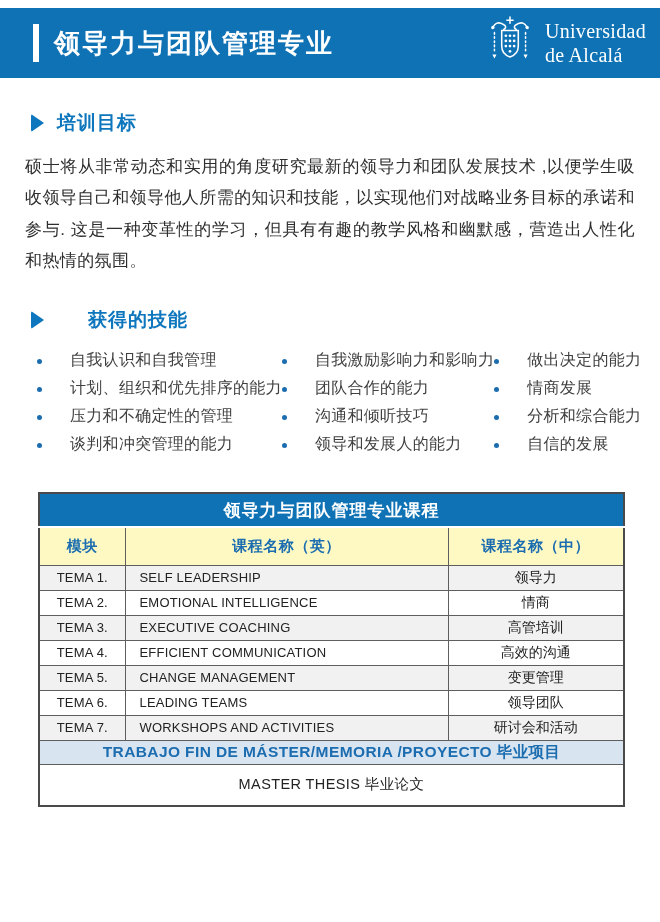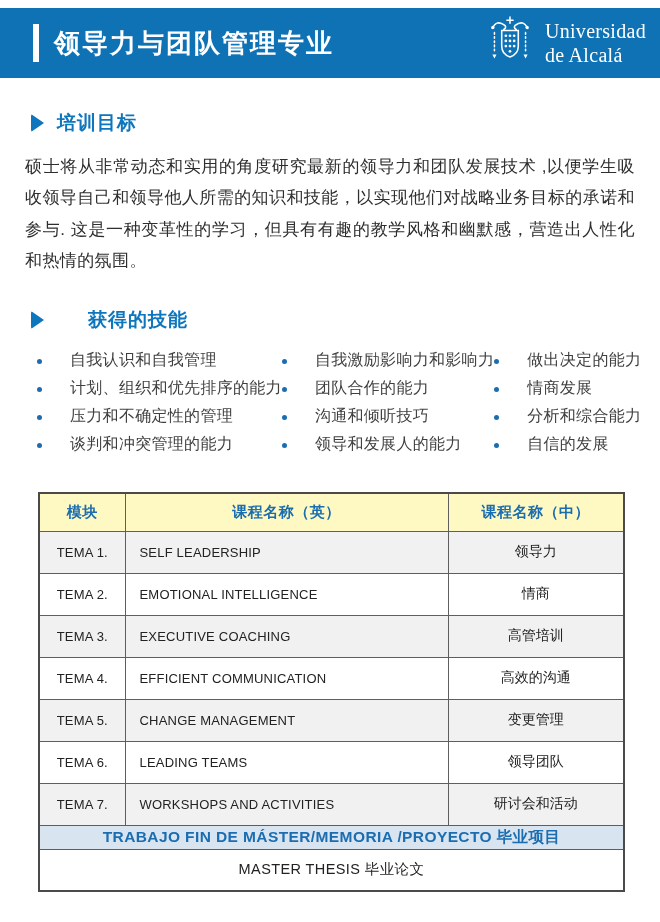--- a/index.html
+++ b/index.html
@@ -64,21 +64,21 @@
   .course-table col.c3 { width:176px; }
   .course-table td, .course-table th { border:1px solid #5e5e5e; }
   .table-title-row th {
     background:#0e72b5; color:#ffffff; font-size:17px; font-weight:bold;
     letter-spacing:1px; height:34px; border-bottom:2px solid #ffffff;
   }
   .table-header-row th {
     background:#fef9c3; color:#1b6db0; font-size:15px; font-weight:bold;
     height:38px; text-align:center; letter-spacing:0.5px;
   }
-  tbody.rows tr { height:42px; background:#ffffff;padding-left:8px; }
+  tbody.rows tr { height:25px; background:#ffffff;padding-left:8px; }
   tbody.rows tr:nth-child(odd) { background:#f1f1f1; }
   .cell-module { text-align:center; font-size:13px; color:#222222; letter-spacing:0.2px; }
   .cell-en { text-align:left; padding-left:14px; font-size:13px; color:#222222; letter-spacing:0.2px; }
   .cell-cn { text-align:center; font-size:14px; color:#222222; }
   .trabajo-row td {
     height:24px; background:#d9e4f1; color:#1b6db0;
     font-size:15.5px; font-weight:bold; text-align:center; letter-spacing:0.4px;
   }
   .master-row td {
     height:42px; background:#ffffff; color:#222222;
@@ -207,20 +207,23 @@
         </ul>
     </div>
 
     <table class="course-table">
       <colgroup>
           <col class="c1">
           <col class="c2">
           <col class="c3">
         </colgroup>
       <thead>
+        <tr class="table-title-row">
+          <th colspan="3">领导力与团队管理专业课程</th>
+        </tr>
         <tr class="table-header-row">
           <th>模块</th>
           <th>课程名称（英）</th>
           <th>课程名称（中）</th>
         </tr>
       </thead>
       <tbody class="rows">
 
           <tr class="course-row">
             <td class="cell-module">TEMA 1.</td>

